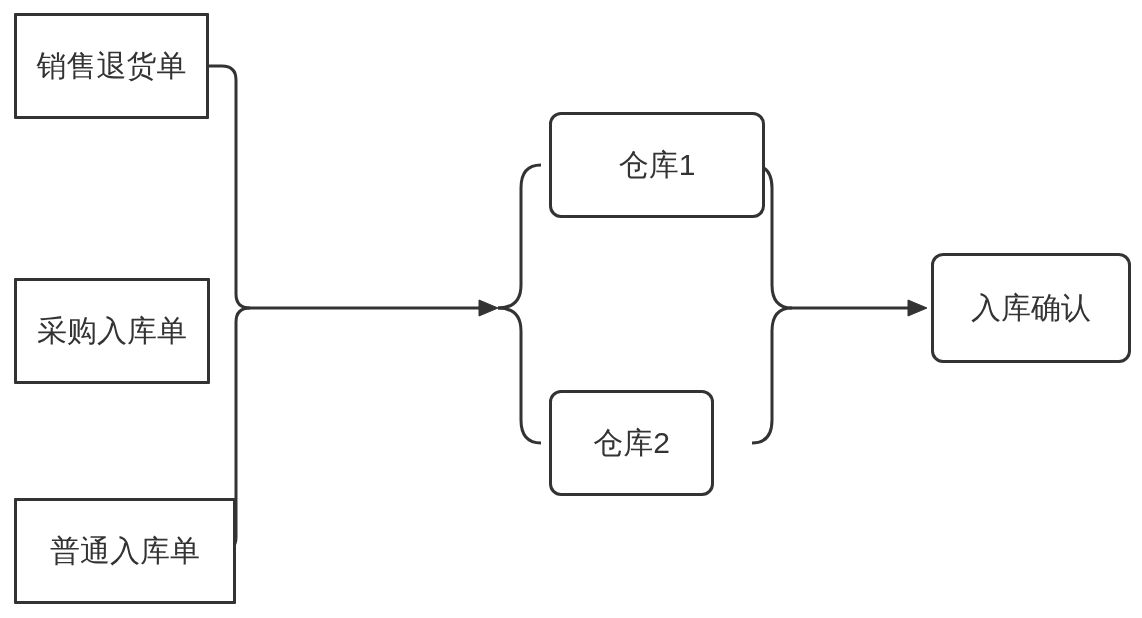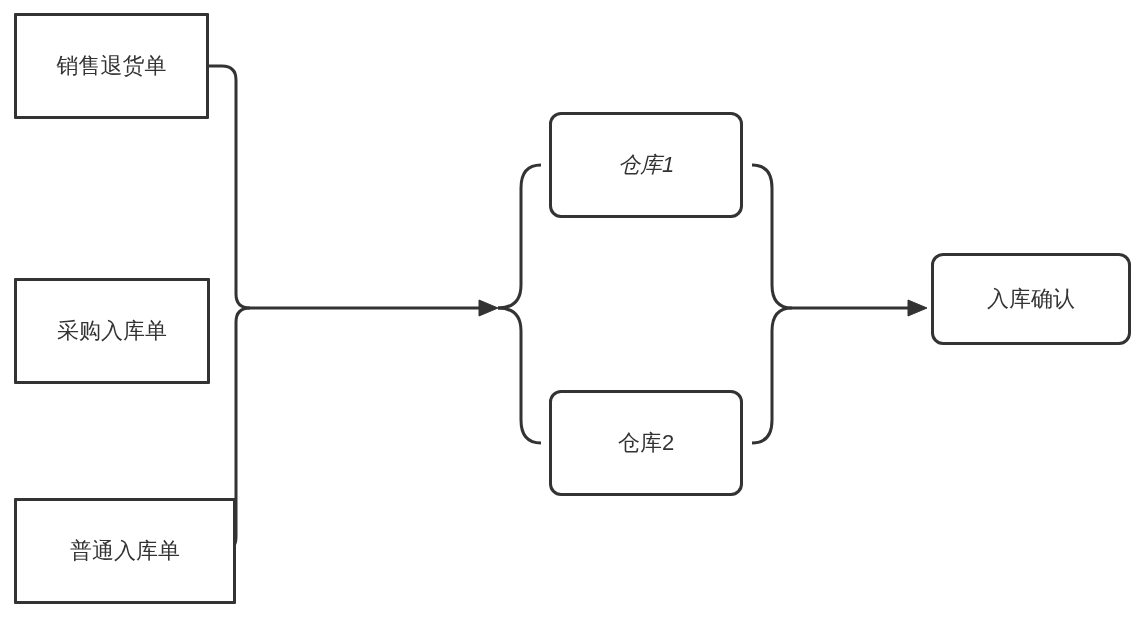--- a/index.html
+++ b/index.html
@@ -31,21 +31,21 @@
     fill: #333333;
     stroke: #333333;
     stroke-width: 1;
   }
   .node {
     position: absolute;
     box-sizing: border-box;
     background: #ffffff;
     border: 3px solid #333333;
     color: #333333;
-    font-size: 22px;
+    font-size: 30px;
     line-height: 1;
     display: flex;
     align-items: center;
     justify-content: center;
     white-space: nowrap;
   }
   .node.sharp { border-radius: 1px; }
   .node.round { border-radius: 12px; }
 </style>
 </head>
@@ -79,25 +79,25 @@
   </div>
 
   <div class="node sharp" style="left:14px; top:255px; width:196px; height:106px;margin-top:23px;">
     <span>采购入库单</span>
   </div>
 
   <div class="node sharp" style="left:14px; top:498px; width:222px; height:106px;">
     <span>普通入库单</span>
   </div>
 
-  <div class="node round" style="left:549px; top:112px; width:194px; height:106px;font-style:italic;">
+  <div class="node round" style="left:549px; top:112px; width:216px; height:106px;">
     <span>仓库1</span>
   </div>
 
-  <div class="node round" style="left:549px; top:390px; width:194px; height:106px;text-align:right;">
+  <div class="node round" style="left:549px; top:390px; width:165px; height:106px;text-align:right;">
     <span>仓库2</span>
   </div>
 
-  <div class="node round" style="left:931px; top:253px; width:200px; height:92px;">
+  <div class="node round" style="left:931px; top:253px; width:200px; height:110px;">
     <span>入库确认</span>
   </div>
 
 </div>
 
 </body></html>

